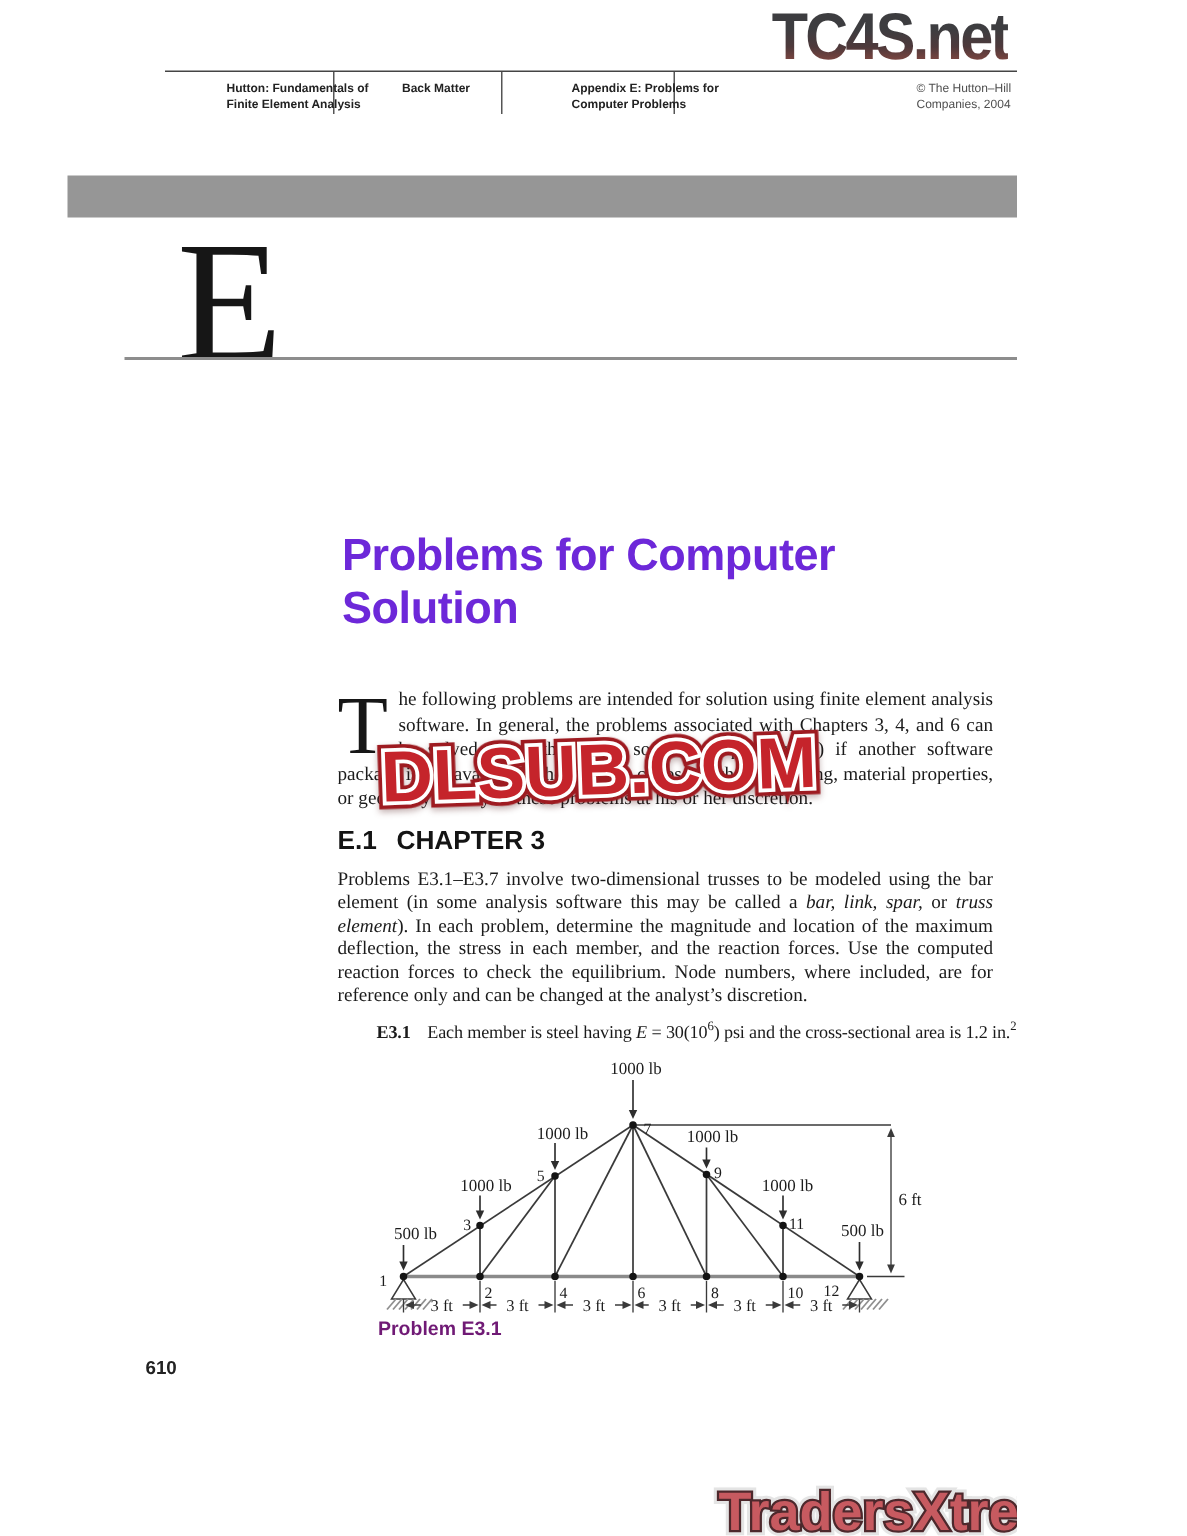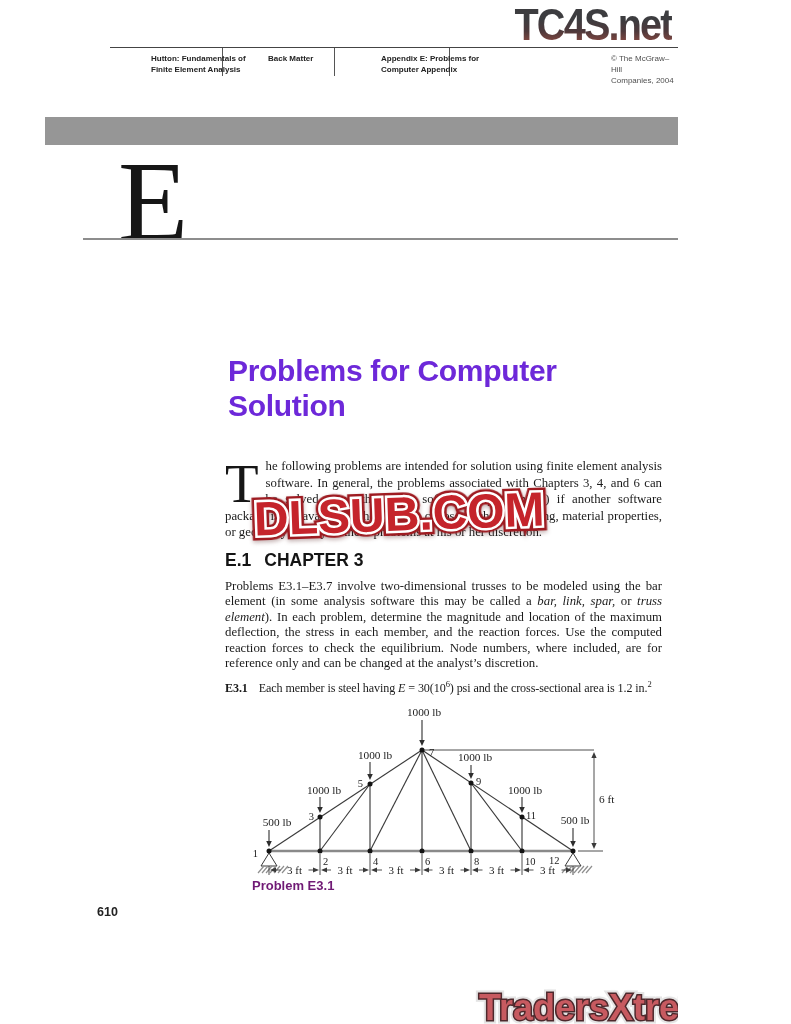--- a/index.html
+++ b/index.html
@@ -28,21 +28,21 @@
     font:bold 20px "Liberation Sans",sans-serif;letter-spacing:10px;color:#161616;}
   .e-rule{position:absolute;left:83px;top:238px;width:654px;height:2px;background:#8d8d8d;}
 
   
   .title{position:absolute;left:224px;top:349px;width:395px;margin:4px;
     font:bold 30px/35px "Liberation Sans",sans-serif;letter-spacing:-.3px;color:#6d28d9;}
   .para{position:absolute;left:225px;width:437px;margin:0;text-align:justify;
     font-size:12.8px;color:#1b1b1b;}
   .p1{top:458px;line-height:16.6px;}
   .p2{top:579px;line-height:15.4px;}
-  .p3{top:681px;white-space:nowrap;font-size:12.1px;letter-spacing:-.1px;}
+  .p3{top:681px;white-space:nowrap;font-size:12.1px;letter-spacing:-.1px;margin-left:26px;}
   .dropcap{float:left;font-size:55px;line-height:45px;padding:3px 7px 0 0;color:#161616;}
   .plabel{font-weight:bold;margin-right:11px;}
   sup{font-size:8.5px;vertical-align:super;line-height:0;}
   .sec{position:absolute;left:225px;top:550px;margin:0;
     font:bold 17.5px "Liberation Sans",sans-serif;color:#141414;}
   .sec .num{margin-right:13px;text-align:right;}
 
   
   .wm-mid{position:absolute;left:254px;top:487px;width:320px;height:58px;
     transform:rotate(-2deg);font:bold 48px/54px "Liberation Sans",sans-serif;letter-spacing:0;}
@@ -78,24 +78,24 @@
   <div class="hdr-div" style="left:334px"></div>
   <div class="hdr-div" style="left:449px"></div>
 
   <div class="hdr-col" style="left:115px">
     <div>Hutton: Fundamentals of</div>
     <div>Finite Element Analysis</div>
   </div>
   <div class="hdr-col" style="left:232px">Back Matter</div>
   <div class="hdr-col" style="left:345px">
     <div>Appendix E: Problems for</div>
-    <div>Computer Appendix</div>
+    <div>Computer Problems</div>
   </div>
   <div class="hdr-col light" style="left:575px">
-    <div>© The McGraw–Hill</div>
+    <div>© The Hutton–Hill</div>
     <div>Companies, 2004</div>
   </div>
 
   <div class="graybar"></div>
   <div class="big-e">E</div>
   <div class="e-rule"></div>
 
   <h1 class="title">Problems for Computer Solution</h1>
 
   <p class="para p1"><span class="dropcap">T</span><span>he following problems are intended for solution using finite element analysis software. In general, the problems associated with Chapters 3, 4, and 6 can be solved using the FEPC software (Appendix D) if another software package is not available. The user can choose to change loading, material properties, or geometry for any of these problems at his or her discretion.</span></p>

